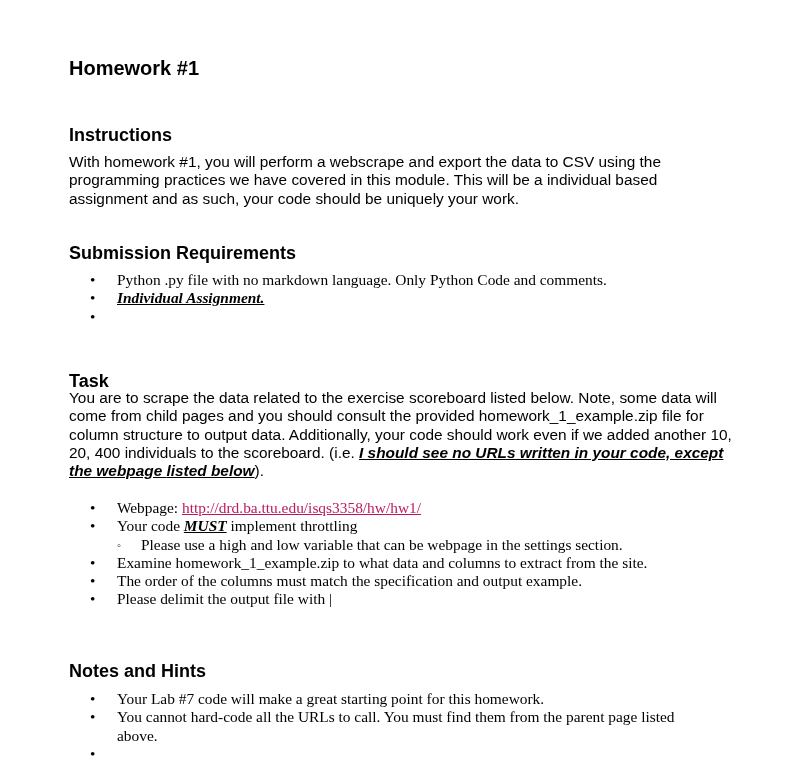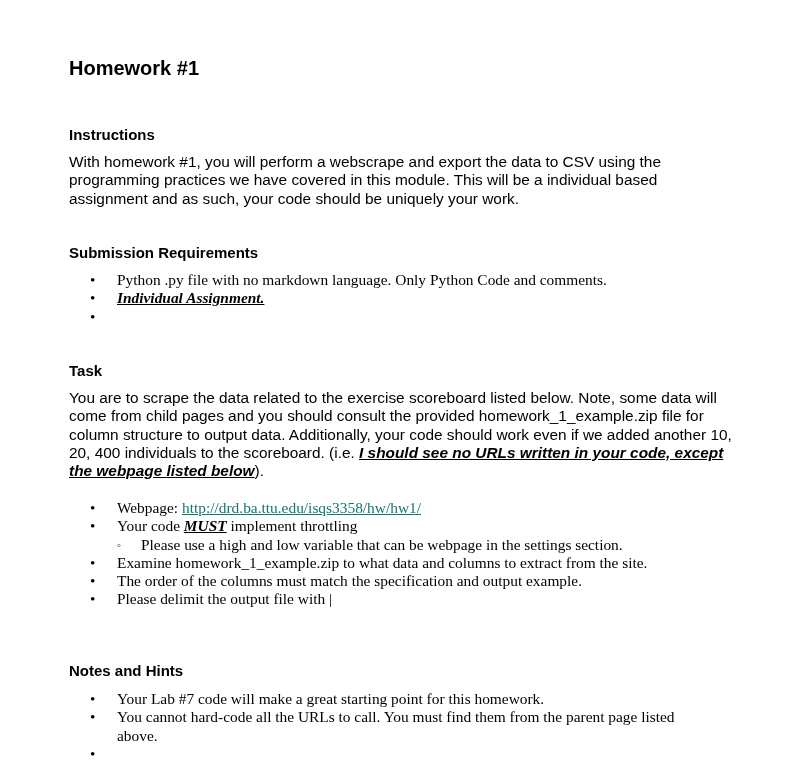--- a/index.html
+++ b/index.html
@@ -1,49 +1,49 @@
 <!DOCTYPE html>
 <html><head>
   <meta charset="utf-8">
   <style>
     html, body { margin: 0; padding: 0; background: #ffffff; }
     body { width: 797px; height: 780px; overflow: hidden; position: relative; color: #000; }
     .page { position: absolute; left: 69px; top: 0; width: 664px; }
     .title { position: absolute; left: 0; width: 660px; top: 57px; 
       font-family: "Liberation Sans", sans-serif; font-weight: bold; font-size: 20px; }
     h2 { position: absolute; left: 0; margin: 0; font-family: "Liberation Sans", sans-serif;
-      font-weight: bold; font-size: 15px; line-height: 22px; }
+      font-weight: bold; font-size: 18px; line-height: 22px; }
     .para { position: absolute; left: 0; width: 664px; margin: 0;
       font-family: Liberation Sans, sans-serif; font-size: 15.4px; line-height: 18.3px; }
     ul { position: absolute; left: 0; margin: 0; padding: 0; list-style: none; width: 664px;
       font-family: "Liberation Serif", serif; font-size: 15.4px; line-height: 18.3px; }
     li { position: relative; padding-left: 48px; }
     li .bullet { position: absolute; left: 21px; top: 0; }
     li.sub { padding-left: 72px; }
     li.sub .bullet { left: 48px; font-size: 11px; }
     .bu { font-weight: bold; font-style: italic; text-decoration: underline; }
-    a { color: #0f766e; text-decoration: underline; }
+    a { color: #be185d; text-decoration: underline; }
   </style>
 </head>
 <body>
 
 <div class="page">
   <div class="title">Homework #1</div>
 
   <h2 style="top:124px">Instructions</h2>
   <p class="para" style="top:153px">With homework #1, you will perform a webscrape and export the data to CSV using the programming practices we have covered in this module.  This will be a individual based assignment and as such, your code should be uniquely your work.</p>
 
   <h2 style="top:242px">Submission Requirements</h2>
   <ul style="top:271px">
     <li><span class="bullet">•</span><span>Python .py file with no markdown language. Only Python Code and comments.</span></li>
     <li><span class="bullet">•</span><span class="bu">Individual Assignment.</span></li>
     <li><span class="bullet">•</span></li>
   </ul>
 
-  <h2 style="top:360px">Task</h2>
+  <h2 style="top:370px">Task</h2>
   <p class="para" style="top:389px"><span>You are to scrape the data related to the exercise scoreboard listed below.  Note, some data will come from child pages and you should consult the provided homework_1_example.zip file for column structure to output data.  Additionally, your code should work even if we added another 10, 20, 400 individuals to the scoreboard.  (i.e.  </span><span class="bu">I should see no URLs written in your code, except the webpage </span><span class="bu">listed below</span><span>).</span></p>
 
   <ul style="top:499px">
     <li><span class="bullet">•</span><span>Webpage:  </span><a href="#">http://drd.ba.ttu.edu/isqs3358/hw/hw1/</a></li>
     <li><span class="bullet">•</span><span>Your code </span><span class="bu">MUST</span><span> implement throttling</span></li>
     <li class="sub"><span class="bullet">◦</span><span>Please use a high and low variable that can be webpage in the settings section.</span></li>
     <li><span class="bullet">•</span><span>Examine homework_1_example.zip to what data and columns to extract from the site.</span></li>
     <li><span class="bullet">•</span><span>The order of the columns must match the specification and output example.</span></li>
     <li><span class="bullet">•</span><span>Please delimit the output file with |</span></li>
   </ul>

